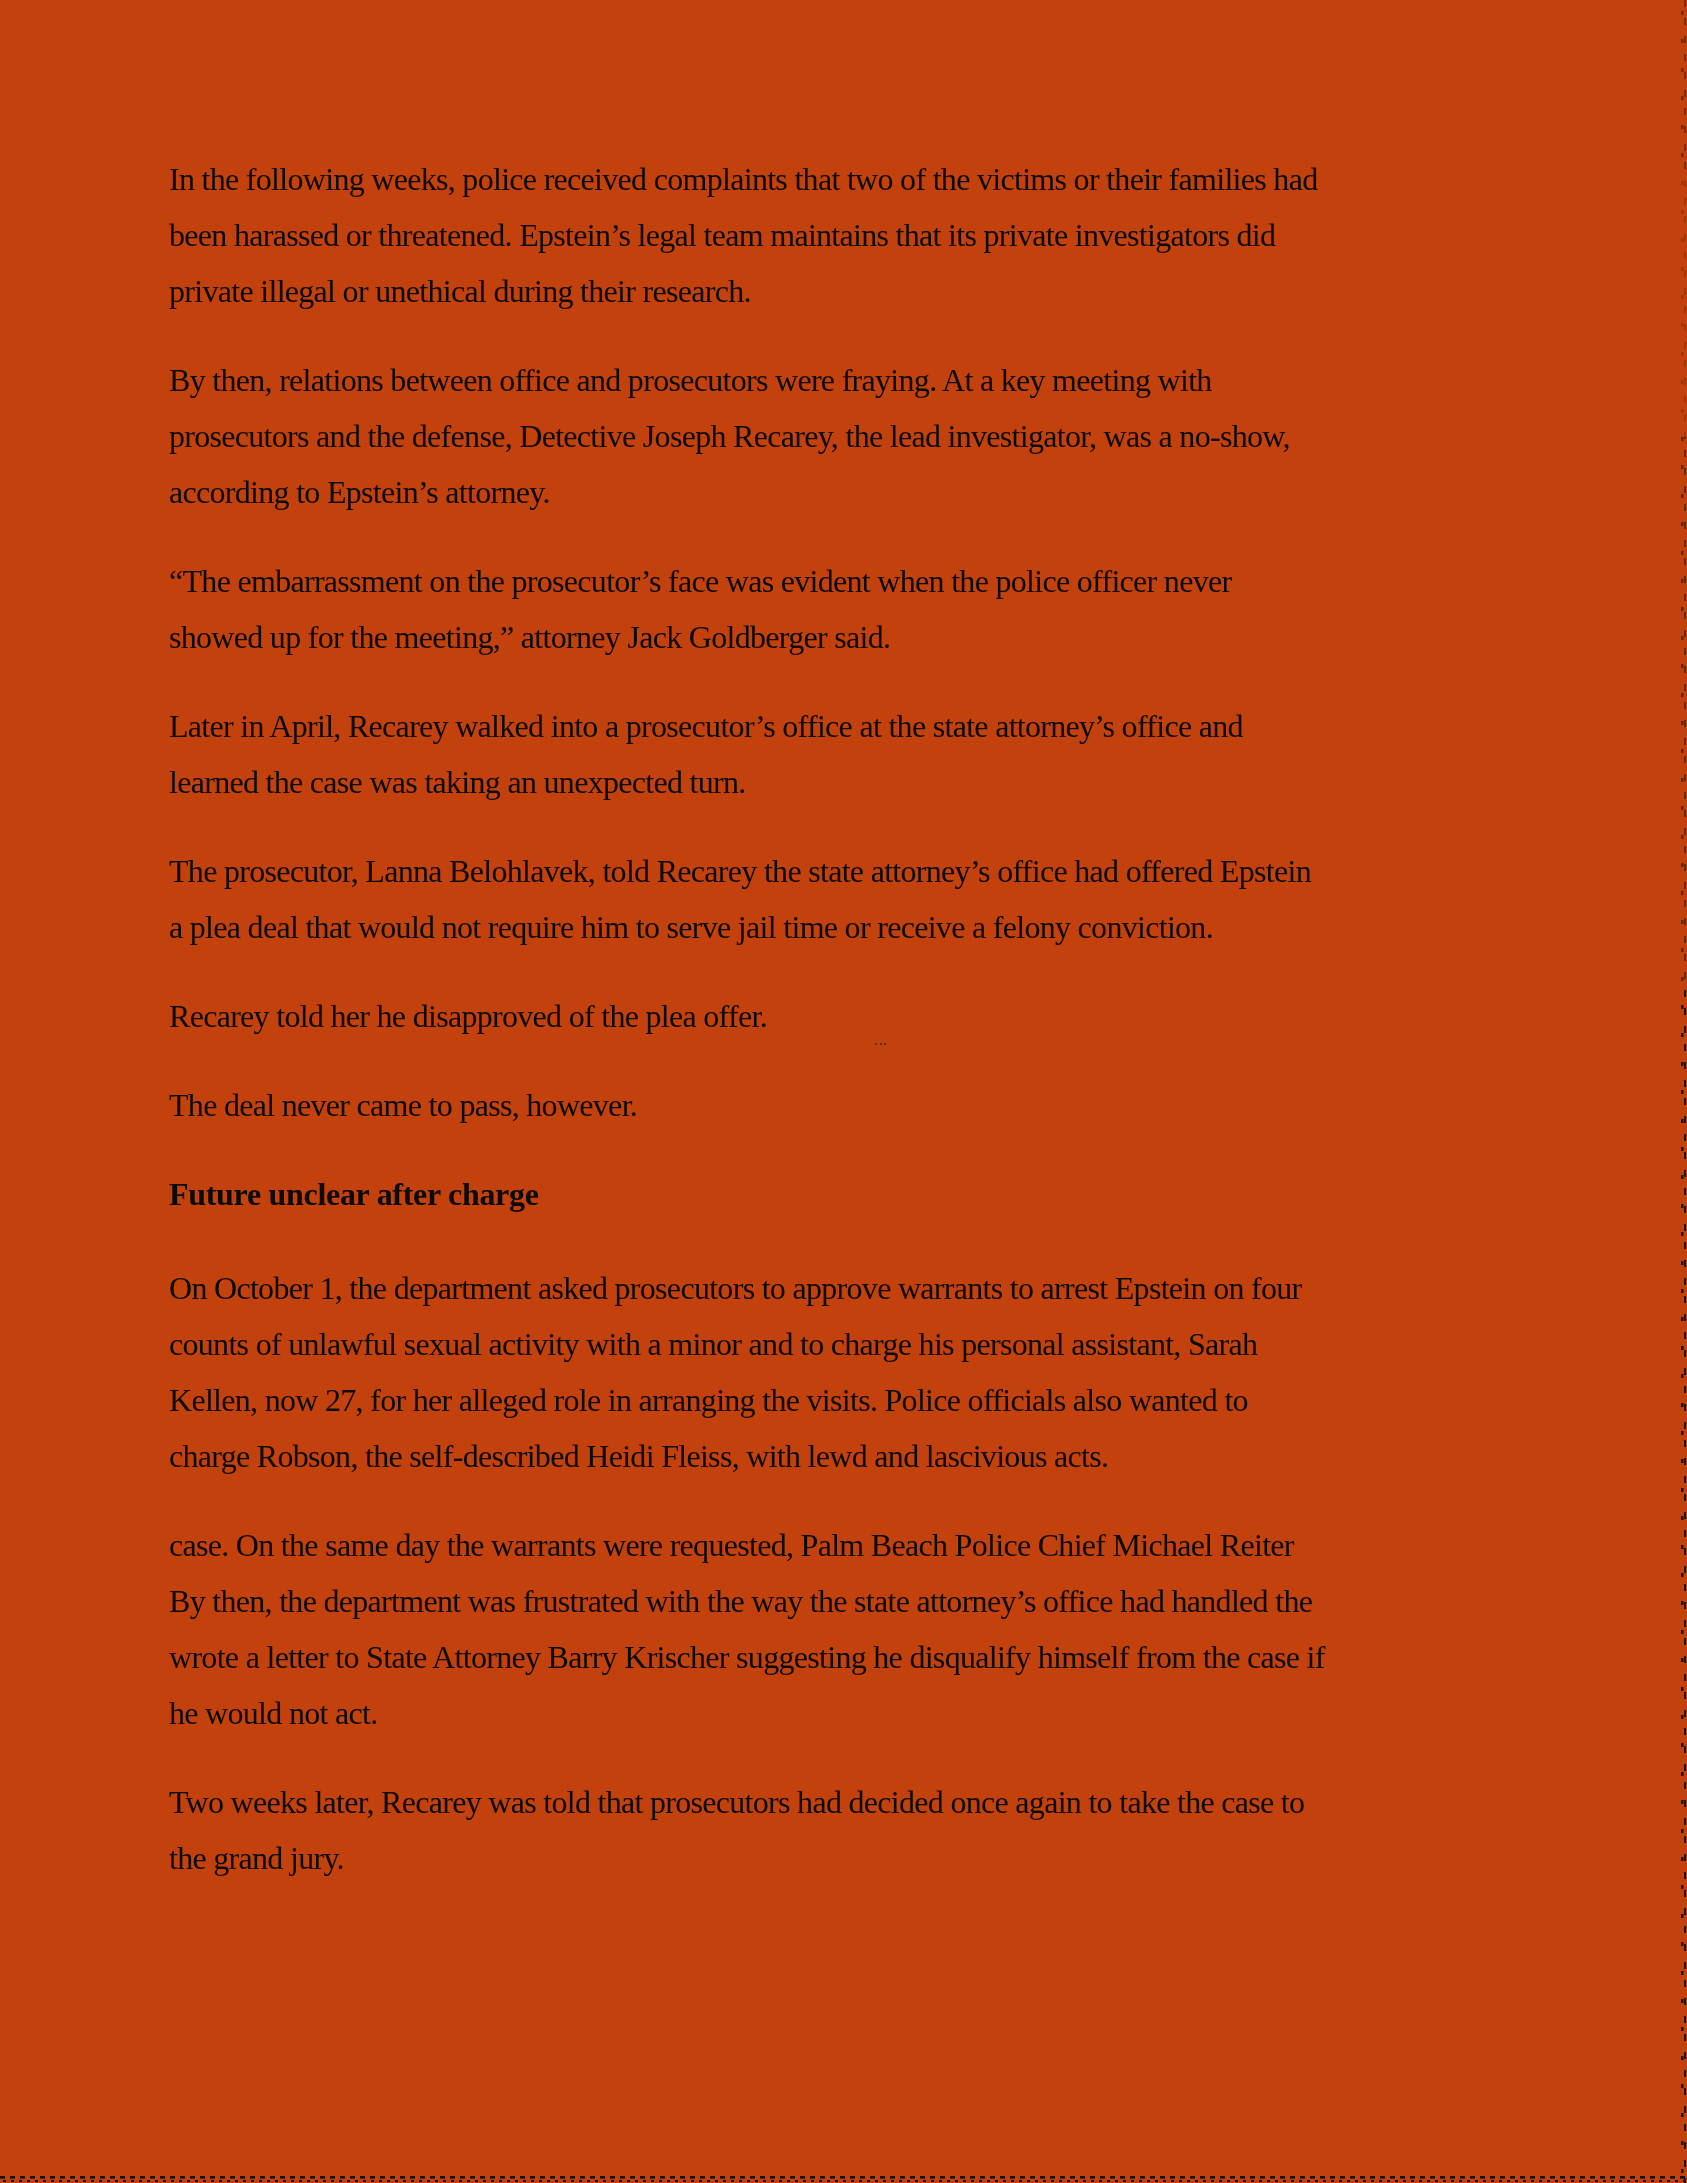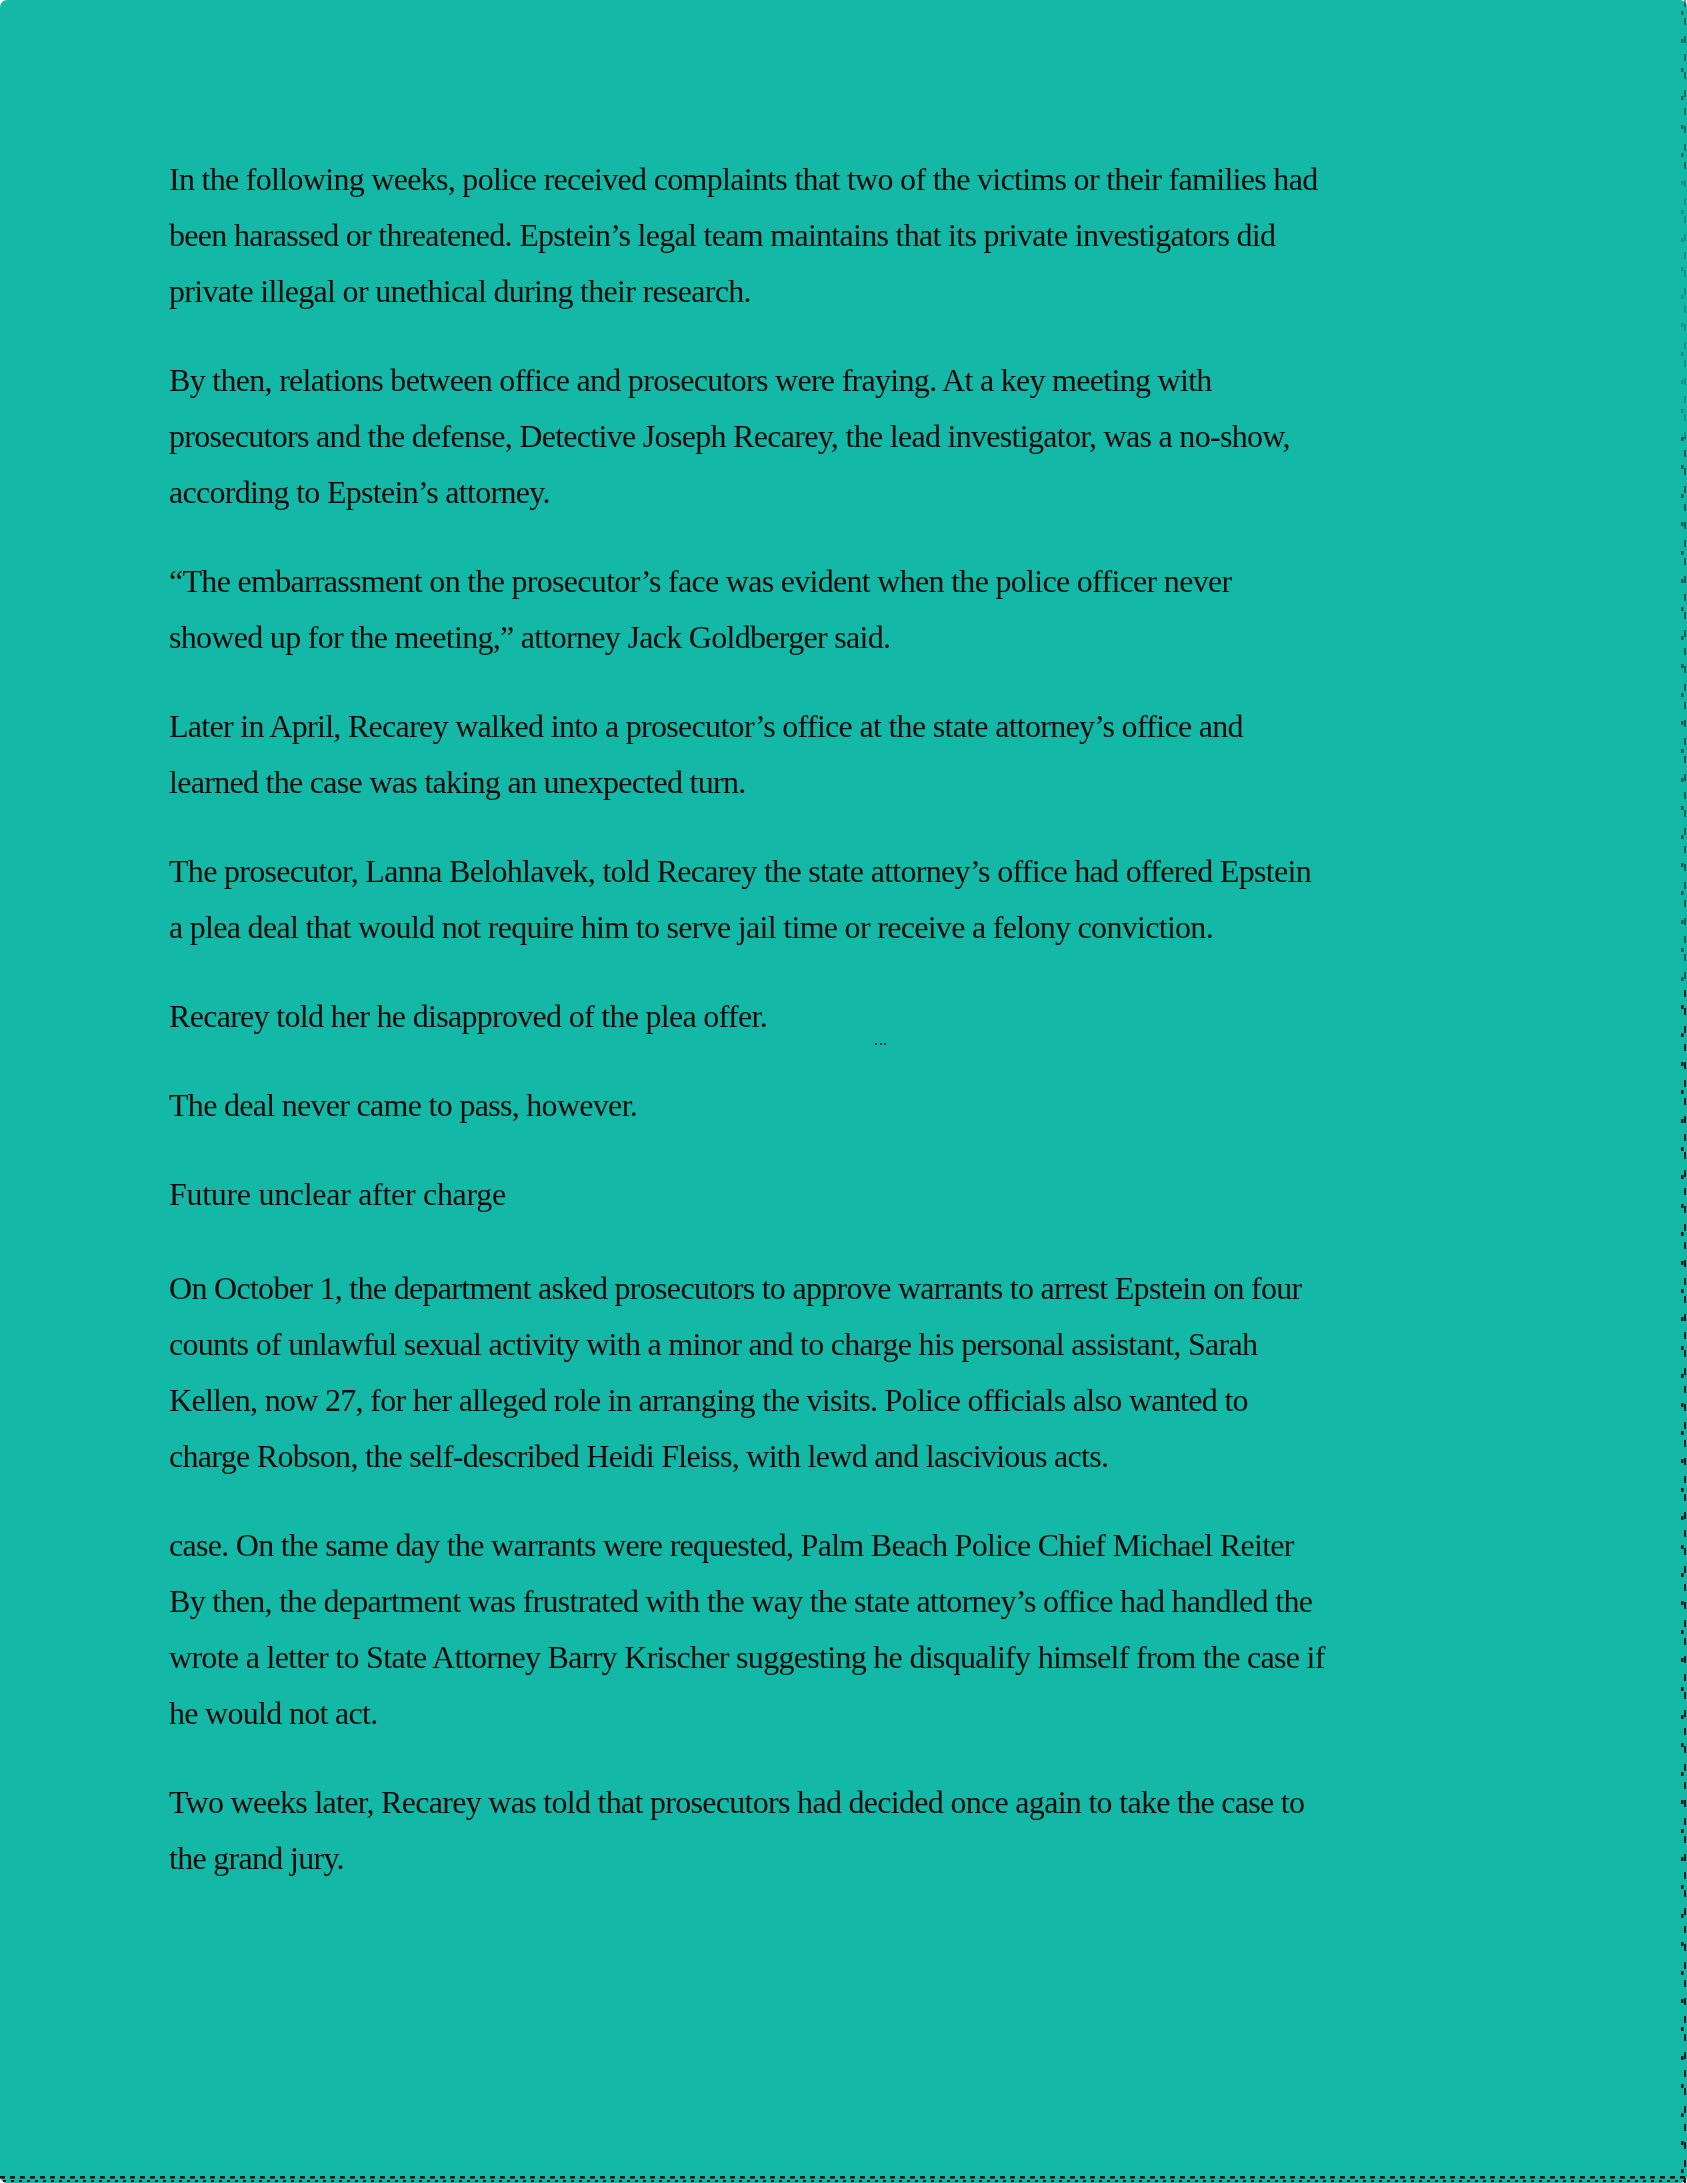--- a/index.html
+++ b/index.html
@@ -10,23 +10,22 @@
   body {
     position: relative;
     width: 1687px;
     height: 2183px;
     overflow: hidden;
     font-family: "Liberation Serif", "DejaVu Serif", serif;
   }
   .page {
     position: absolute;
     inset: 0;
-    background: #14b8a6;
+    background: #c2410c;
     color: #0b0b0b;
-    border-radius: 7px;
   }
   .text-block {
     position: absolute;
     left: 169px;
     top: 151px;
     width: 1363px;
   }
   .para {
     margin: 0 0 33px 0;
     padding: 0;
@@ -38,21 +37,21 @@
     font-size: 32px;
     letter-spacing: -0.7px;
     white-space: nowrap;
     color: #0b0b0b;
   }
   .heading {
     margin: 0 0 38px 0;
     padding: 0;
   }
   .heading .ln {
-    font-weight: 400;
+    font-weight: 700;
     font-size: 32px;
     letter-spacing: -0.3px;
   }
   
   .noise-right {
     position: absolute;
     top: 0;
     bottom: 0;
     right: 0;
     width: 6.6px;

